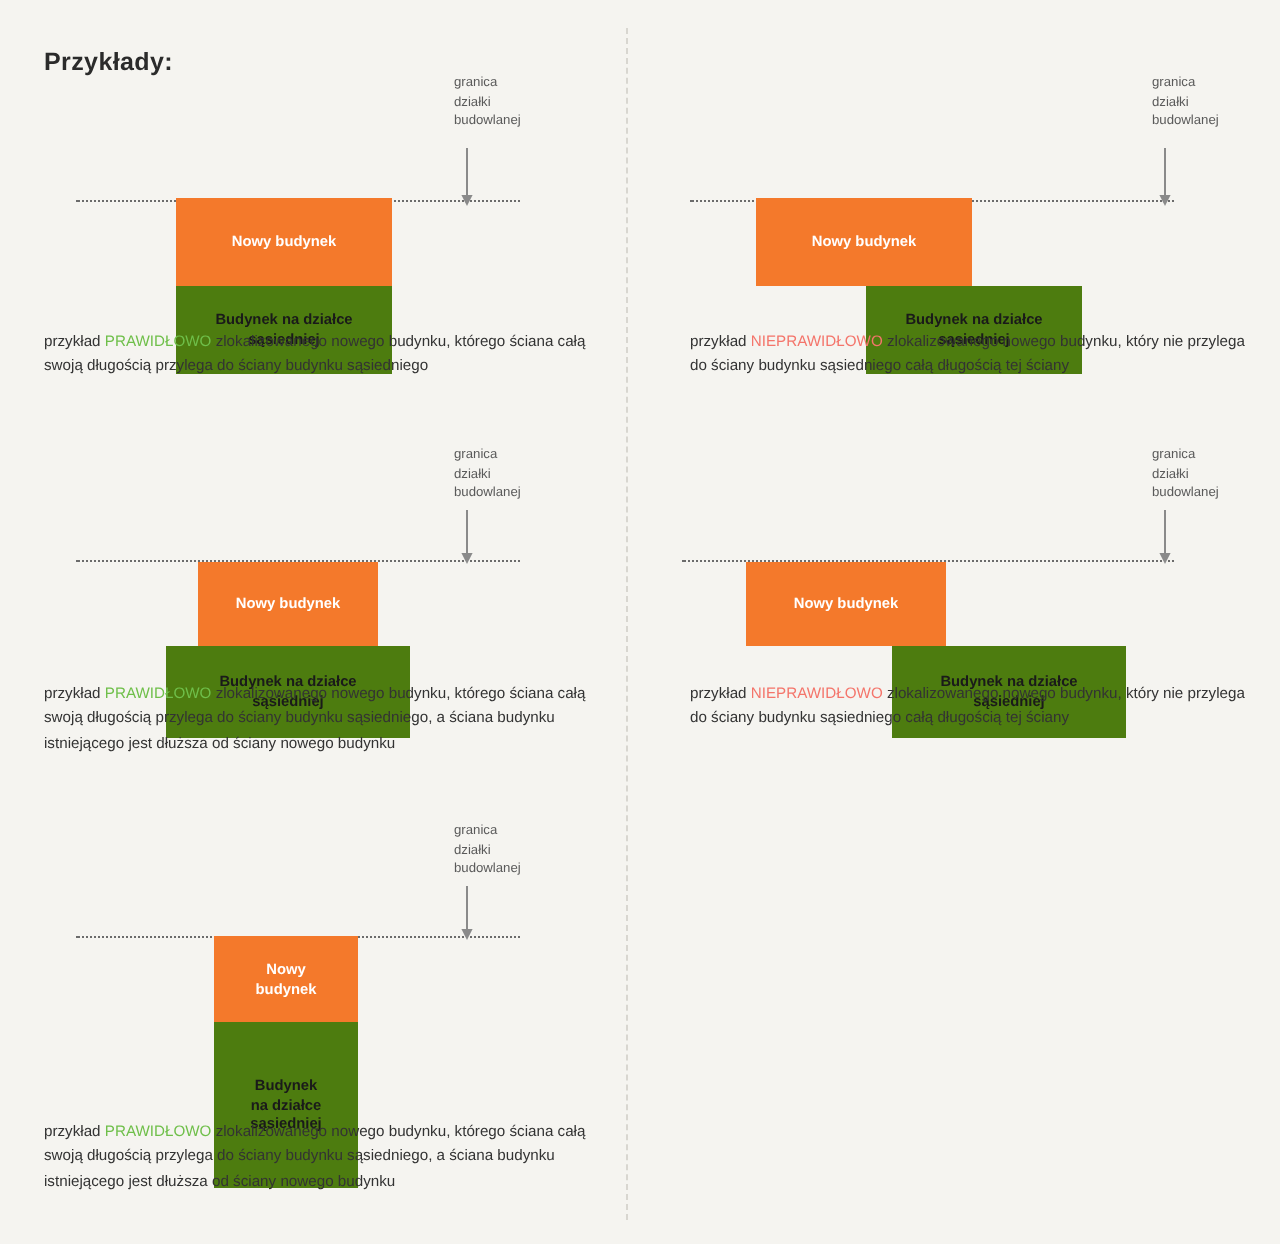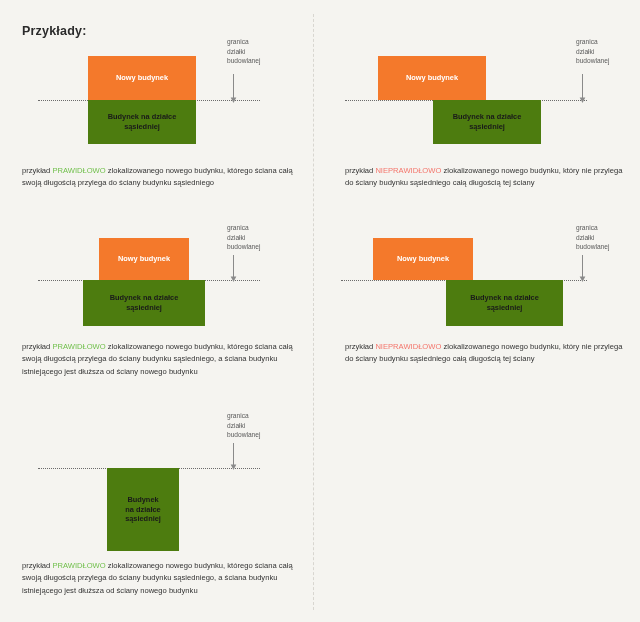--- a/index.html
+++ b/index.html
@@ -62,20 +62,21 @@
 
   
   .bldg {
     position: absolute;
     display: flex;
     align-items: center;
     justify-content: center;
     text-align: center;
     box-sizing: border-box;
     line-height: 1.35;
+    margin-top: 43px;
   }
   .bldg-new {
     background: #F4792B;
     color: #FFFFFF;
     font-size: 7.4px;
     font-weight: bold;
   }
   .bldg-neighbour {
     background: #4d7c0f;
     color: #1a1a1a;
@@ -203,20 +204,22 @@
       </div>
     </div>
     <div class="caption" style="left:18px; top:119px; width:282px;">
       <span>przykład </span><span class="kw-bad">NIEPRAWIDŁOWO</span><span> zlokalizowanego nowego budynku, który nie przylega do ściany budynku sąsiedniego całą długością tej ściany</span>
     </div>
   </div>
 
   <div class="panel" style="left:0px; top:410px; width:313px; height:205px;">
     <div class="diagram" style="position:absolute; left:0; top:0; width:313px; height:138px;">
       <div class="boundary-line" style="left:38px; top:58px; width:222px;"></div>
+      <div class="bldg bldg-new" style="left:107px; top:15px; width:72px; height:43px; white-space:pre-line;">Nowy
+budynek</div>
       <div class="bldg bldg-neighbour" style="left:107px; top:58px; width:72px; height:83px; white-space:pre-line;">Budynek
 na działce
 sąsiedniej</div>
       <div class="boundary-note" style="left:227px; top:1px;">granica
 działki
 budowlanej</div>
       <div class="boundary-arrow" style="left:230px; top:33px;">
         <svg width="7" height="28" viewBox="0 0 7 28">
             <line x1="3.5" y1="0" x2="3.5" y2="23" stroke="#8a8a8a" stroke-width="1"></line>
             <path d="M3.5 27 L0.7 21.5 L6.3 21.5 Z" fill="#8a8a8a"></path>

